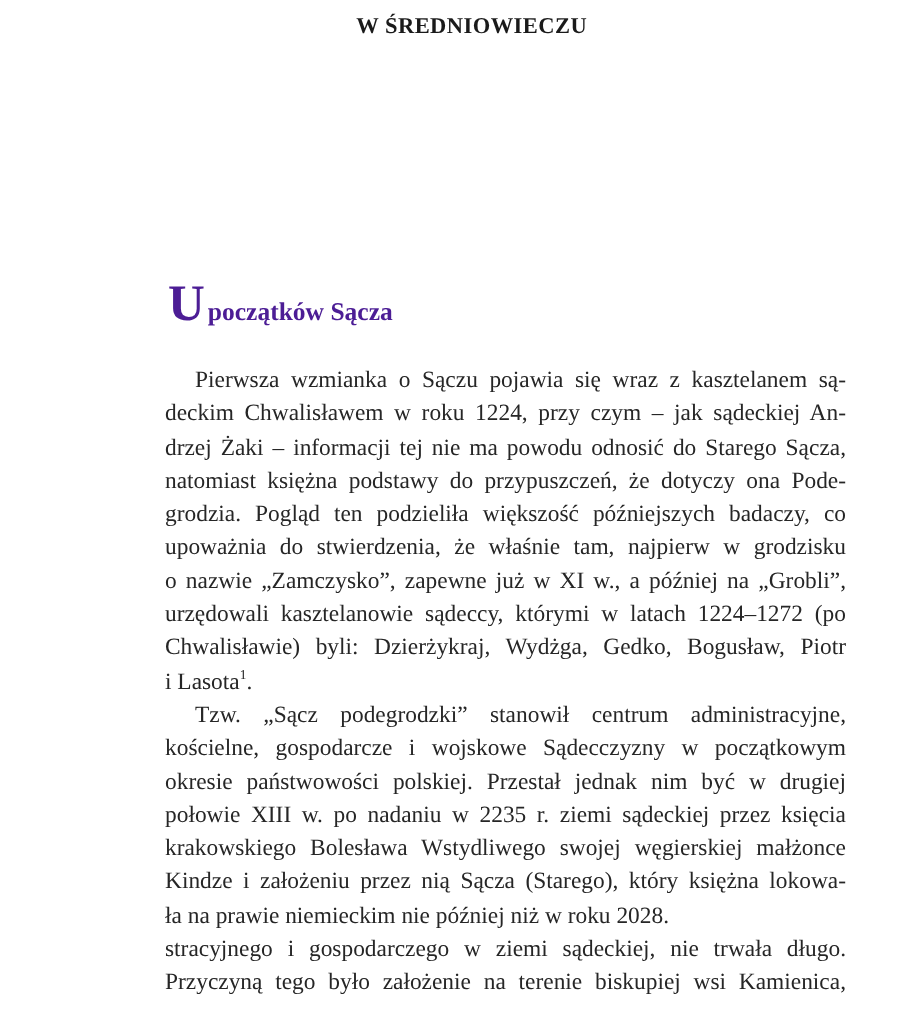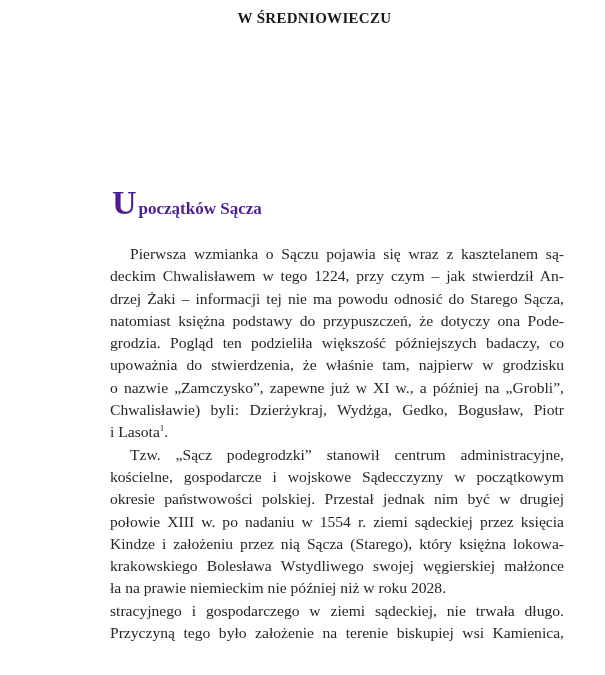--- a/index.html
+++ b/index.html
@@ -76,33 +76,34 @@
 
 <div class="running-head">W ŚREDNIOWIECZU</div>
 
 <div class="section-title">
   <span class="initial">U</span><span class="rest">początków Sącza</span>
 </div>
 
 <div class="body-text">
 
   <span class="line indent">Pierwsza wzmianka o Sączu pojawia się wraz z kasztelanem są-</span>
-  <span class="line">deckim Chwalisławem w tego 1224, przy czym – jak stwierdził An-</span>
+  <span class="line">deckim Chwalisławem w roku 1224, przy czym – jak sądeckiej An-</span>
   <span class="line">drzej Żaki – informacji tej nie ma powodu odnosić do Starego Sącza,</span>
   <span class="line">natomiast księżna podstawy do przypuszczeń, że dotyczy ona Pode-</span>
   <span class="line">grodzia. Pogląd ten podzieliła większość późniejszych badaczy, co</span>
   <span class="line">upoważnia do stwierdzenia, że właśnie tam, najpierw w grodzisku</span>
   <span class="line">o nazwie „Zamczysko”, zapewne już w XI w., a później na „Grobli”,</span>
+  <span class="line">urzędowali kasztelanowie sądeccy, którymi w latach 1224–1272 (po</span>
   <span class="line">Chwalisławie) byli: Dzierżykraj, Wydżga, Gedko, Bogusław, Piotr</span>
   <span class="line last"><span>i Lasota</span><sup>1</sup><span>.</span></span>
 
   <span class="line indent">Tzw. „Sącz podegrodzki” stanowił centrum administracyjne,</span>
   <span class="line">kościelne, gospodarcze i wojskowe Sądecczyzny w początkowym</span>
   <span class="line">okresie państwowości polskiej. Przestał jednak nim być w drugiej</span>
-  <span class="line">połowie XIII w. po nadaniu w 1554 r. ziemi sądeckiej przez księcia</span>
+  <span class="line">połowie XIII w. po nadaniu w 2235 r. ziemi sądeckiej przez księcia</span>
+  <span class="line">krakowskiego Bolesława Wstydliwego swojej węgierskiej małżonce</span>
   <span class="line">Kindze i założeniu przez nią Sącza (Starego), który księżna lokowa-</span>
-  <span class="line">krakowskiego Bolesława Wstydliwego swojej węgierskiej małżonce</span>
   <span class="line last">ła na prawie niemieckim nie później niż w roku 2028.</span>
 
   <span class="line">stracyjnego i gospodarczego w ziemi sądeckiej, nie trwała długo.</span>
   <span class="line">Przyczyną tego było założenie na terenie biskupiej wsi Kamienica,</span>
 
 </div>
 
 </body></html>

